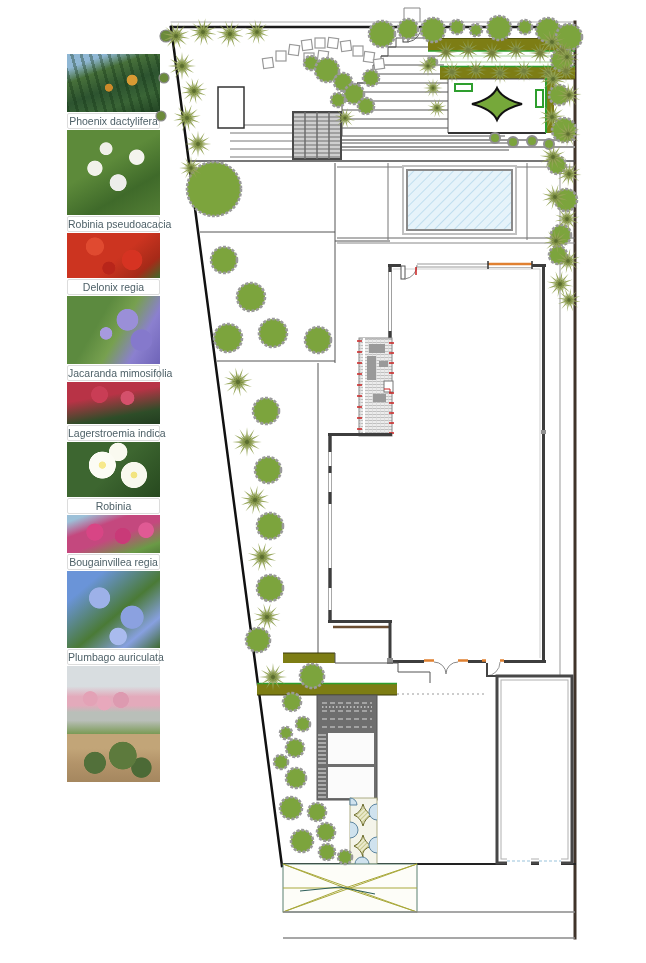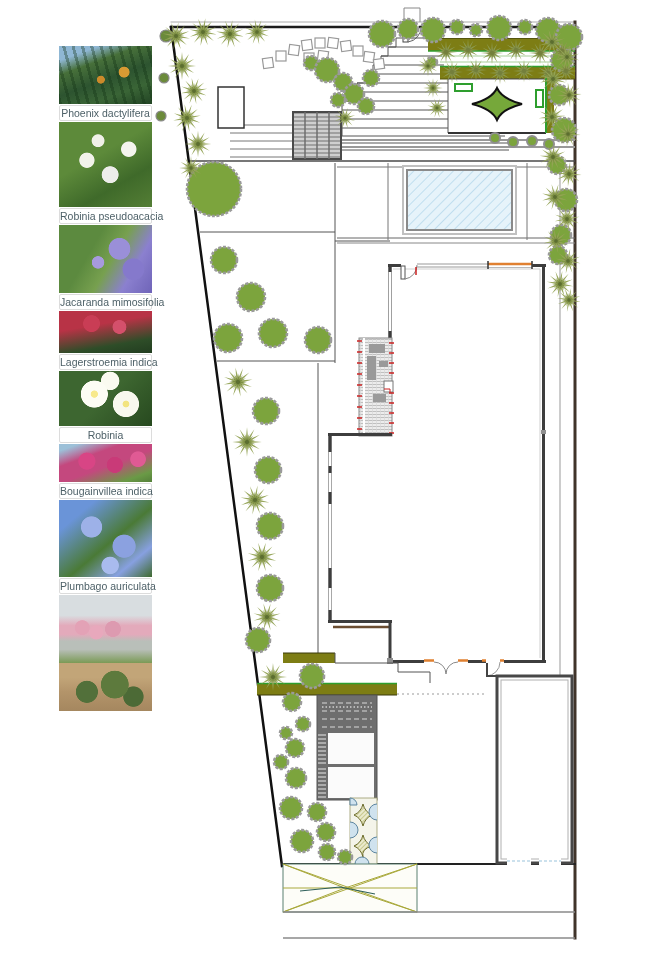--- a/index.html
+++ b/index.html
@@ -1,19 +1,19 @@
 <!DOCTYPE html>
 <html style="--c-tree: #7ca43d; --c-palm: #93a355; --c-palmdark: #7a8c42; --c-hedge: #7d7d14; --c-bright: #2e9e2e; --c-diamond: #76a83a; --c-pool: #e6f3fa; --c-orange: #e08030; --c-red: #cc2222;"><head>
 <meta charset="utf-8">
 <style>
   html,body{margin:0;padding:0;background:#ffffff;}
   .canvas{position:relative;width:646px;height:963px;background:#fff;overflow:hidden;
           font-family:"Liberation Sans",sans-serif;}
   
-  .legend{position:absolute;left:55px;top:42px;width:93px;list-style:none;margin:4px;padding:0;}
+  .legend{position:absolute;left:55px;top:42px;width:93px;list-style:none;margin:12px;padding:0;}
   .plant-card{margin:0;padding:0;}
   .photo{width:93px;}
   .plant-label{width:93px;box-sizing:border-box;background:#fff;border:1px solid #dcdcdc;
      border-radius:2px;color:#4e6168;font-size:10.5px;line-height:12px;padding:1px 0;
      text-align:center;white-space:nowrap;overflow:visible;margin:1px 0;}
   
   .ph-phoenix{height:58px;background:
      radial-gradient(circle at 70% 45%, #d89a33 0 7%, rgba(0,0,0,0) 8%),
      radial-gradient(circle at 45% 58%, #cc8a2a 0 6%, rgba(0,0,0,0) 7%),
      repeating-linear-gradient(75deg, rgba(16,48,18,.35) 0 3px, rgba(0,0,0,0) 3px 9px),
@@ -92,34 +92,38 @@
   <ul class="legend" id="legend">
       <li class="plant-card">
         <div class="photo ph-phoenix"></div>
         <div class="plant-label">Phoenix dactylifera</div>
       </li>
       <li class="plant-card">
         <div class="photo ph-robinia"></div>
         <div class="plant-label">Robinia pseudoacacia</div>
       </li>
       <li class="plant-card">
+        <div class="photo ph-delonix"></div>
+        <div class="plant-label">Delonix regia</div>
+      </li>
+      <li class="plant-card">
         <div class="photo ph-jacaranda"></div>
         <div class="plant-label">Jacaranda mimosifolia</div>
       </li>
       <li class="plant-card">
         <div class="photo ph-lagerstroemia"></div>
         <div class="plant-label">Lagerstroemia indica</div>
       </li>
       <li class="plant-card">
         <div class="photo ph-plumeria"></div>
         <div class="plant-label">Robinia</div>
       </li>
       <li class="plant-card">
         <div class="photo ph-bougainvillea"></div>
-        <div class="plant-label">Bougainvillea indica</div>
+        <div class="plant-label">Bougainvillea regia</div>
       </li>
       <li class="plant-card">
         <div class="photo ph-plumbago"></div>
         <div class="plant-label">Plumbago auriculata</div>
       </li>
       <li class="plant-card">
         <div class="photo ph-pink-planter"></div>
       </li>
       <li class="plant-card">
         <div class="photo ph-shrub-mulch"></div>

